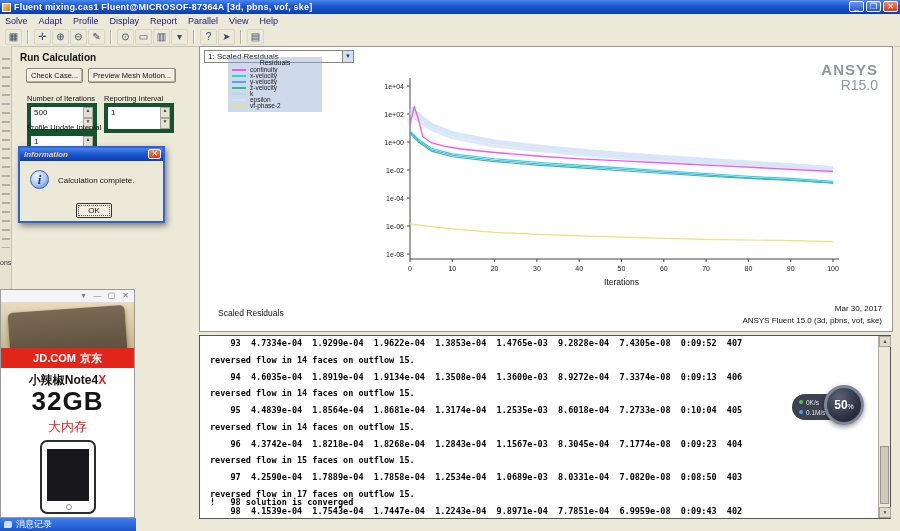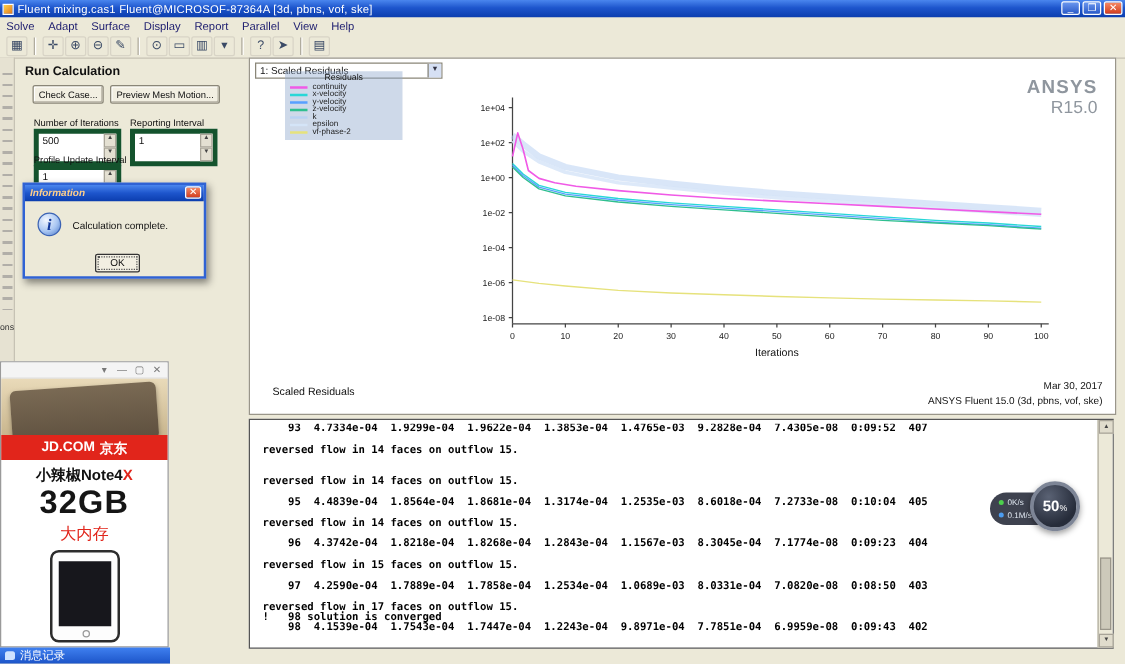--- a/index.html
+++ b/index.html
@@ -5,21 +5,21 @@
   * { margin:0; padding:0; box-sizing:border-box; }
   html,body { width:900px; height:531px; overflow:hidden; }
   body { position:relative; background:#ece9d8; font-family:"Liberation Sans",sans-serif; }
   .screen { position:absolute; inset:0; }
 
   
   .titlebar { position:absolute; left:0; top:0; width:900px; height:14px;
     background:linear-gradient(180deg,#4a86ee 0%,#1d55cc 45%,#0b3dae 100%);
     display:flex; align-items:center; }
   .t-icon { width:9px; height:9px; margin:0 3px 0 2px; background:linear-gradient(135deg,#ffd24a,#e07820); border:1px solid #fff; }
-  .titlebar .title { color:#fff; font-size:9px; font-weight:normal; white-space:nowrap; letter-spacing:.2px; }
+  .titlebar .title { color:#fff; font-size:9px; font-weight:bold; white-space:nowrap; letter-spacing:.2px; }
   .win-btns { position:absolute; right:2px; top:1px; display:flex; gap:2px; }
   .win-btn { width:15px; height:11px; font-size:8px; line-height:9px; text-align:center; color:#fff;
     border:1px solid #fff; border-radius:2px; background:linear-gradient(#6a96ee,#2a5ac8); padding:0; }
   .win-btn.close { background:linear-gradient(#f48a66,#d13c1e); }
 
   
   .menubar { position:absolute; left:0; top:14px; width:900px; height:13px; display:flex; gap:11px;
     align-items:center; padding-left:5px; background:#ece9d8; }
   .menu-item { font-size:9px; color:#1c1c6e; }
   .toolbar { position:absolute; left:0; top:27px; width:900px; height:20px; display:flex; gap:1px;
@@ -140,21 +140,21 @@
     <div class="win-btns" id="win-btns">
         <button class="win-btn">_</button>
         <button class="win-btn">❐</button>
         <button class="win-btn close">✕</button>
       </div>
   </div>
 
   <div class="menubar" id="menubar">
       <span class="menu-item">Solve</span>
       <span class="menu-item">Adapt</span>
-      <span class="menu-item">Surface</span>
+      <span class="menu-item">Profile</span>
       <span class="menu-item">Display</span>
       <span class="menu-item">Report</span>
       <span class="menu-item">Parallel</span>
       <span class="menu-item">View</span>
       <span class="menu-item">Help</span>
     </div>
   <div class="toolbar" id="toolbar">
       <button class="tb-btn">▦</button>
       <span class="tb-sep"></span>
       <button class="tb-btn">✛</button>
@@ -315,20 +315,21 @@
     <div class="cap-date">Mar 30, 2017</div>
     <div class="cap-ver">ANSYS Fluent 15.0 (3d, pbns, vof, ske)</div>
   </div>
 
   <div class="console">
     <div class="c-lines" id="console-lines">
         <div class="c-line">    93  4.7334e-04  1.9299e-04  1.9622e-04  1.3853e-04  1.4765e-03  9.2828e-04  7.4305e-08  0:09:52  407</div>
         <div class="c-line"> </div>
         <div class="c-line">reversed flow in 14 faces on outflow 15.</div>
         <div class="c-line"> </div>
+        <div class="c-line">    94  4.6035e-04  1.8919e-04  1.9134e-04  1.3508e-04  1.3600e-03  8.9272e-04  7.3374e-08  0:09:13  406</div>
         <div class="c-line"> </div>
         <div class="c-line">reversed flow in 14 faces on outflow 15.</div>
         <div class="c-line"> </div>
         <div class="c-line">    95  4.4839e-04  1.8564e-04  1.8681e-04  1.3174e-04  1.2535e-03  8.6018e-04  7.2733e-08  0:10:04  405</div>
         <div class="c-line"> </div>
         <div class="c-line">reversed flow in 14 faces on outflow 15.</div>
         <div class="c-line"> </div>
         <div class="c-line">    96  4.3742e-04  1.8218e-04  1.8268e-04  1.2843e-04  1.1567e-03  8.3045e-04  7.1774e-08  0:09:23  404</div>
         <div class="c-line"> </div>
         <div class="c-line">reversed flow in 15 faces on outflow 15.</div>

